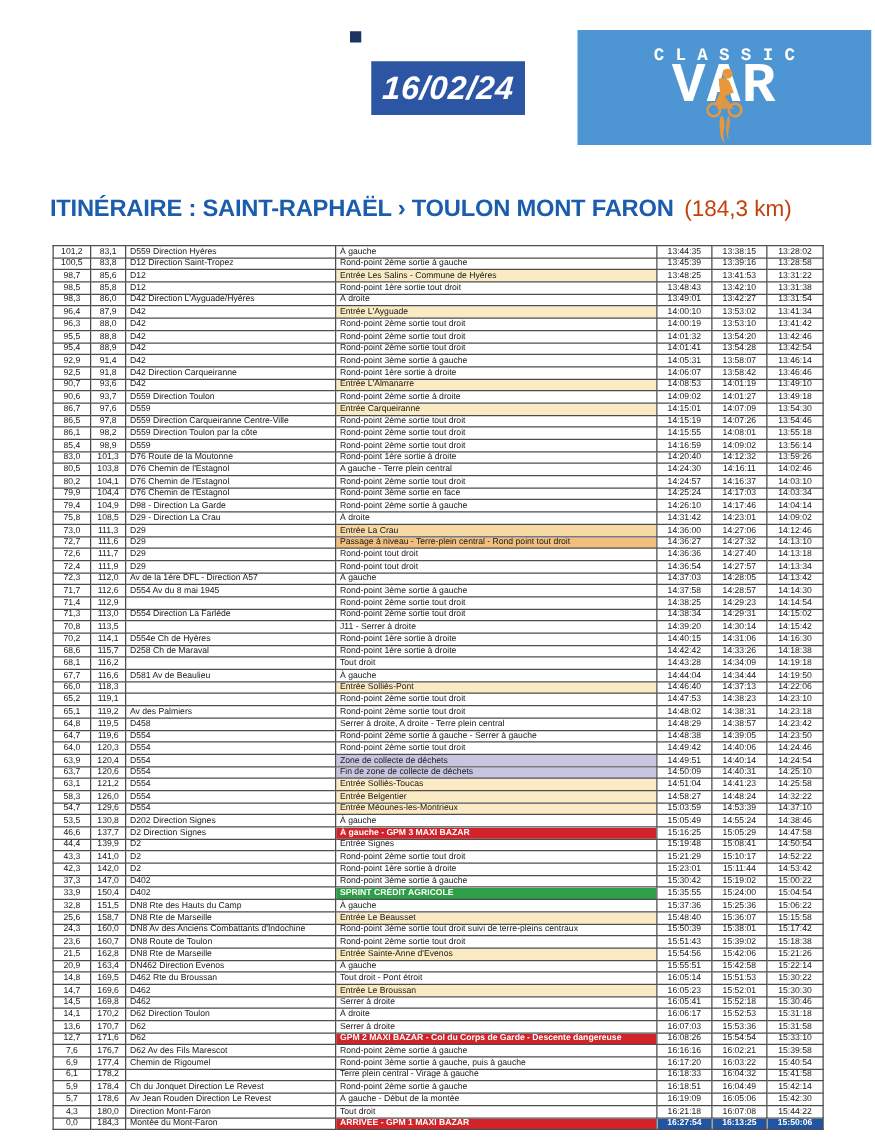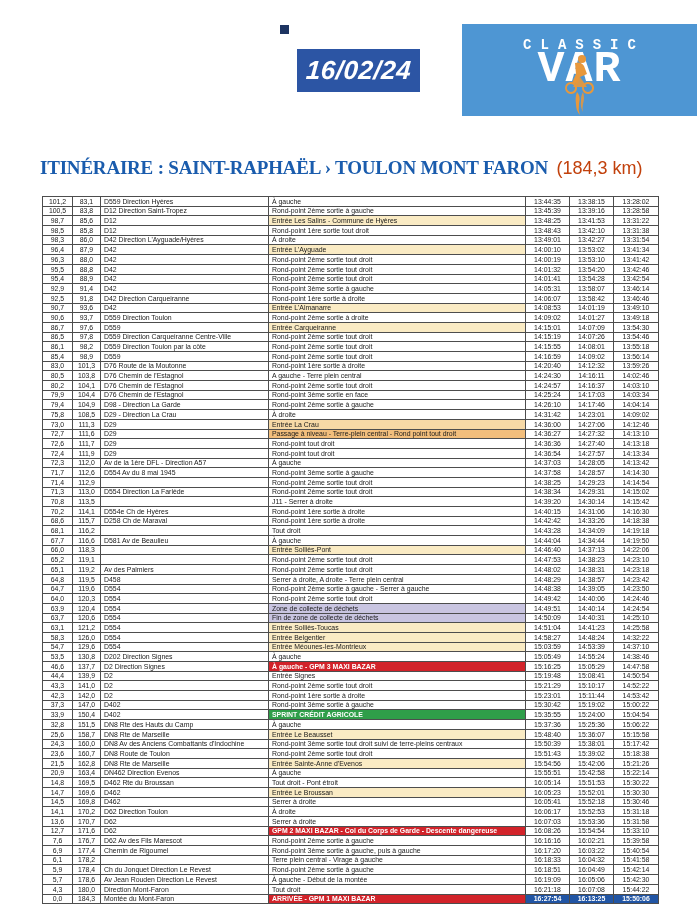--- a/index.html
+++ b/index.html
@@ -10,21 +10,21 @@
   .date-badge{position:absolute;left:297px;top:49px;width:123px;height:43px;background:#2c55a4;
     display:flex;align-items:center;justify-content:center;}
   .date-badge span{color:#ffffff;font-weight:bold;font-style:italic;font-size:26px;letter-spacing:.5px;transform:skewX(-4deg);}
   .logo-box{position:absolute;left:462px;top:24px;width:235px;height:92px;background:#4e96d3;overflow:hidden;font-family:Liberation Mono, monospace;}
   .logo-top{margin-top:13px;text-align:center;color:#ffffff;font-weight:600;font-size:14px;letter-spacing:9px;text-indent:9px;}
   .logo-main{margin-top:-4px;text-align:center;color:#ffffff;font-weight:800;font-size:45px;letter-spacing:1px;line-height:0.95;}
   .logo-cyclist{position:absolute;left:103px;top:30px;}
 
   
   .page-title{position:absolute;left:40px;top:157px;white-space:nowrap;}
-  .page-title .main{color:#1a5cad;font-weight:bold;font-size:19px;letter-spacing:-0.2px;font-family:Liberation Serif, serif;}
+  .page-title .main{color:#1a5cad;font-weight:bold;font-size:19px;letter-spacing:-0.2px;}
   .page-title .dist{color:#c2410c;font-weight:normal;font-size:18px;margin-left:4px;}
 
   
   .route-table{position:absolute;left:42px;top:196px;border-collapse:collapse;table-layout:fixed;width:616px;}
   .route-table td{border:1px solid #4d4d4d;height:8.7px;line-height:1.05;font-size:6.9px;color:#1a1a1a;
     padding:0 3px;white-space:nowrap;overflow:hidden;}
   .route-table td.num,.route-table td.time{text-align:center;padding:0 1px;}
   .route-table td.road,.route-table td.instr{text-align:left;}
   td.hl-yellow{background:#faebc4;}
   td.hl-peach{background:#f7d9a6;}

